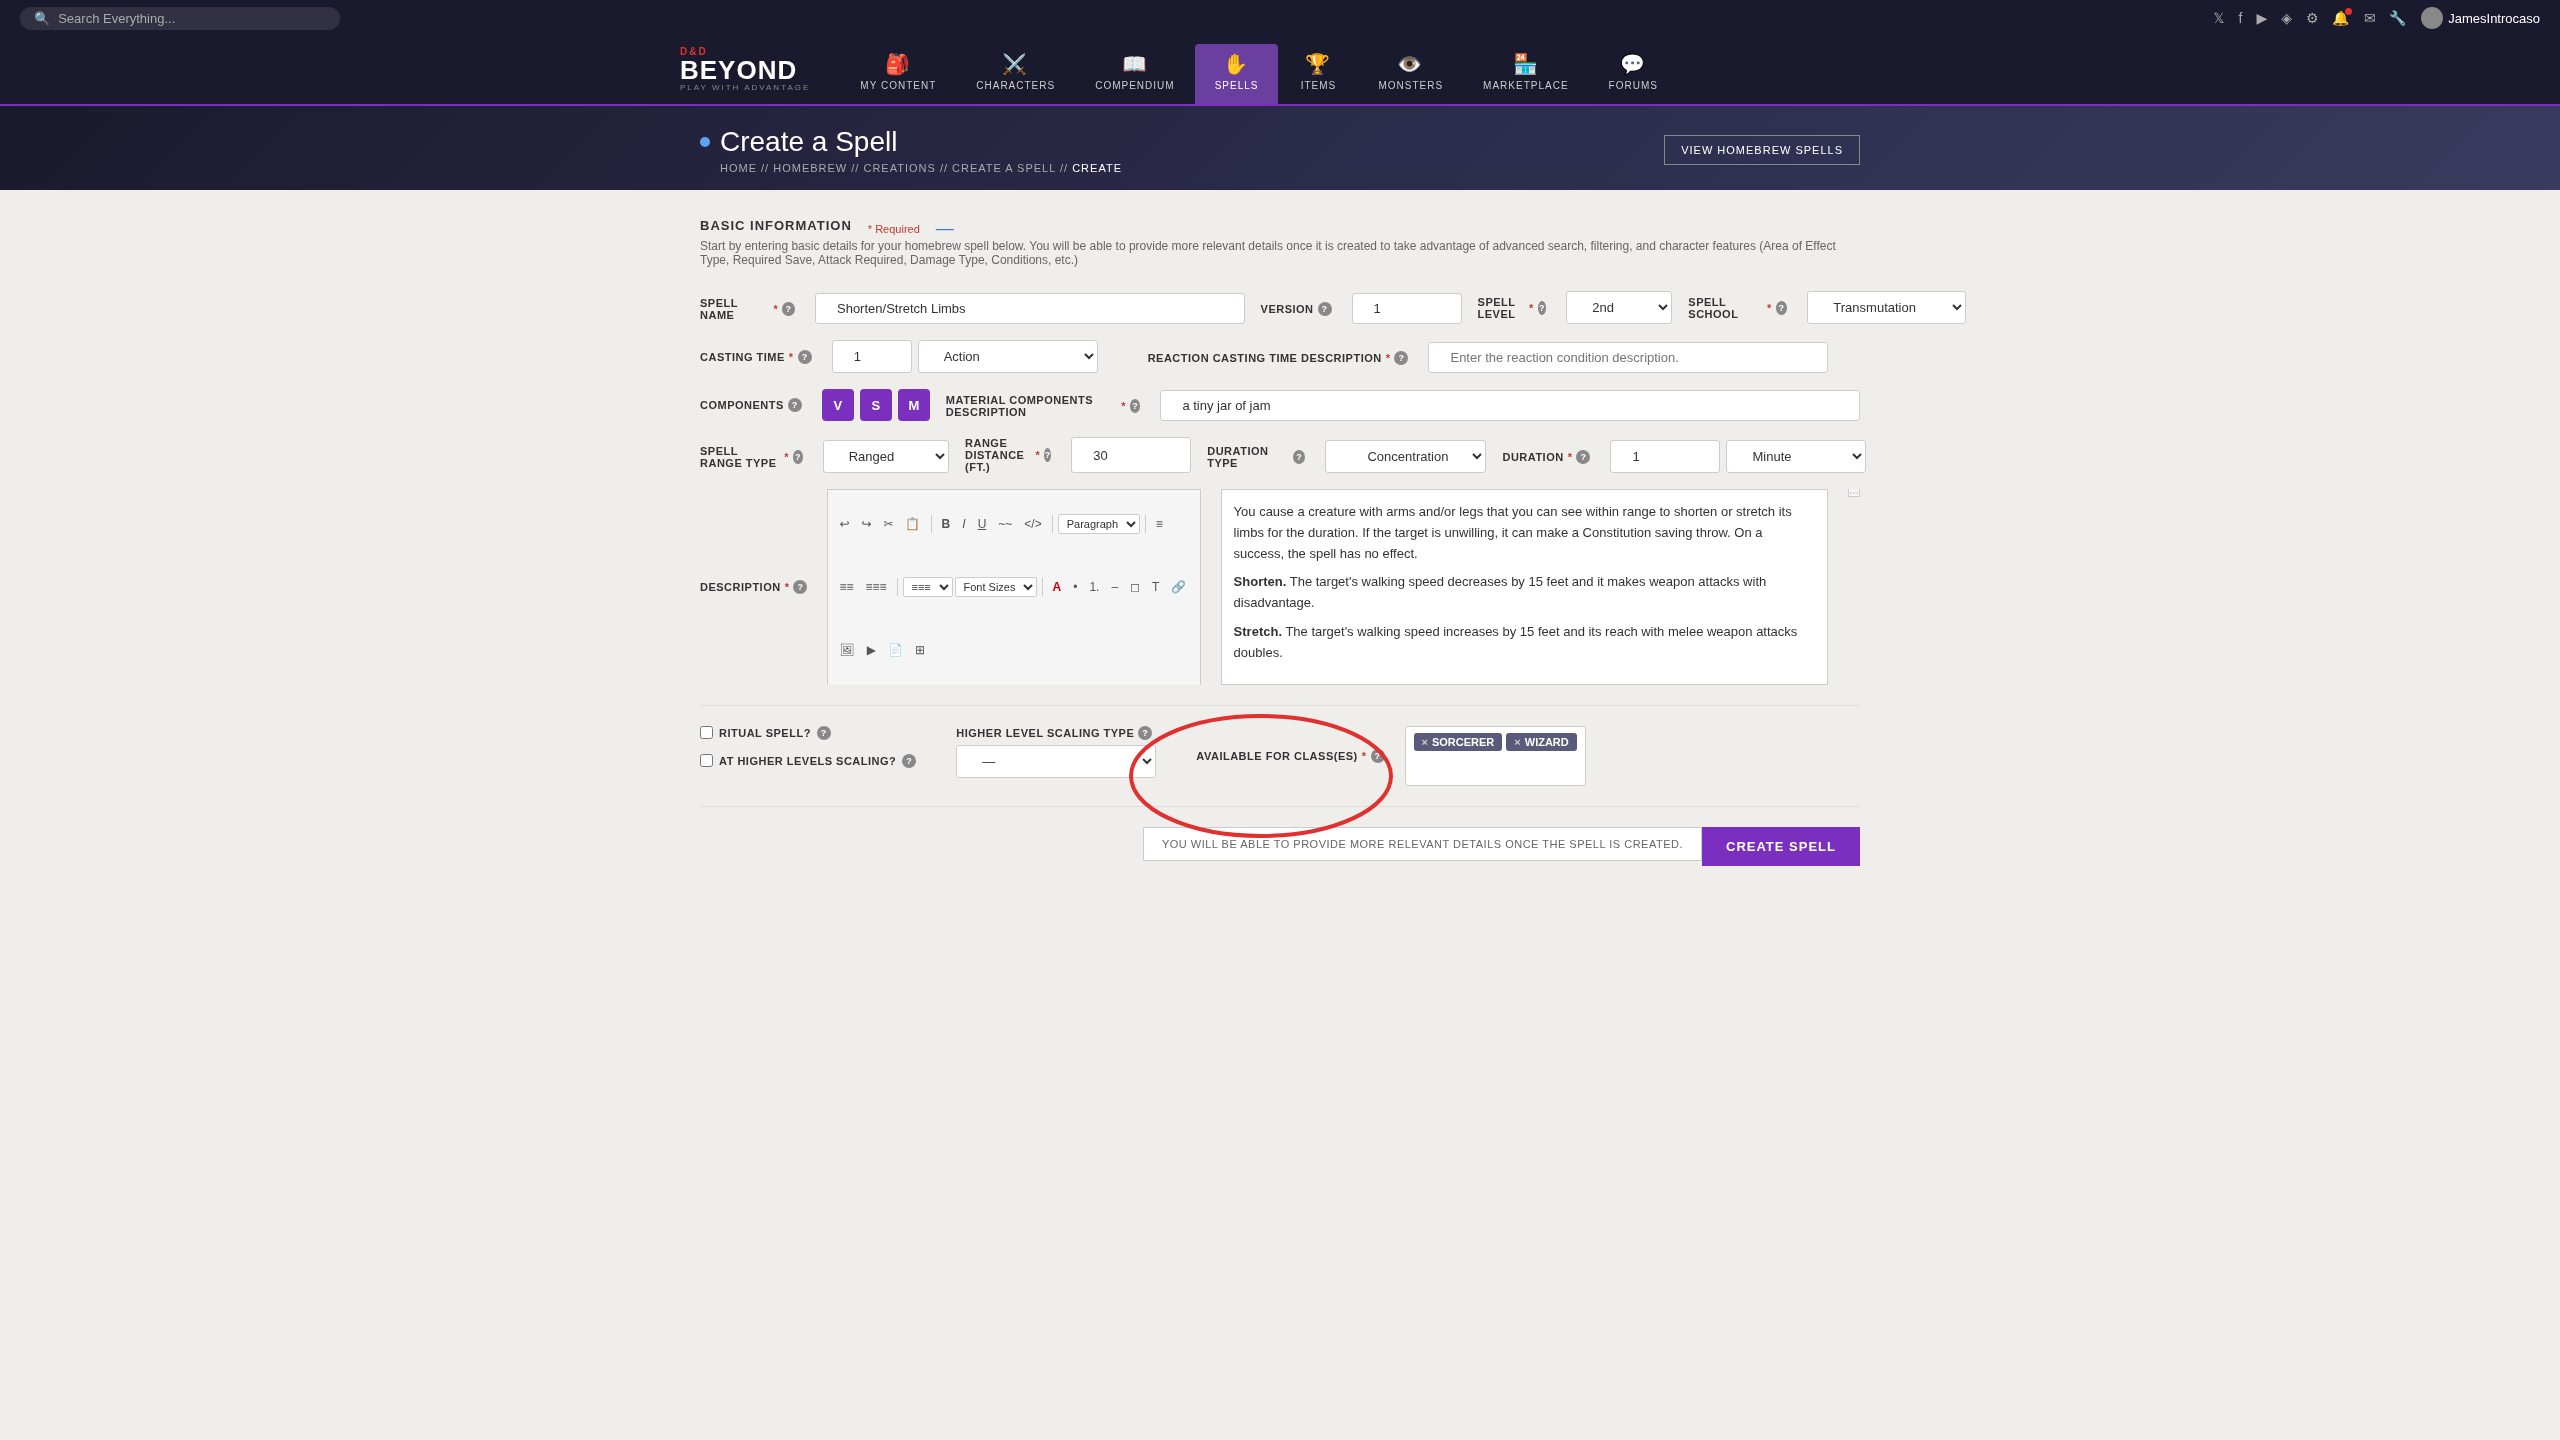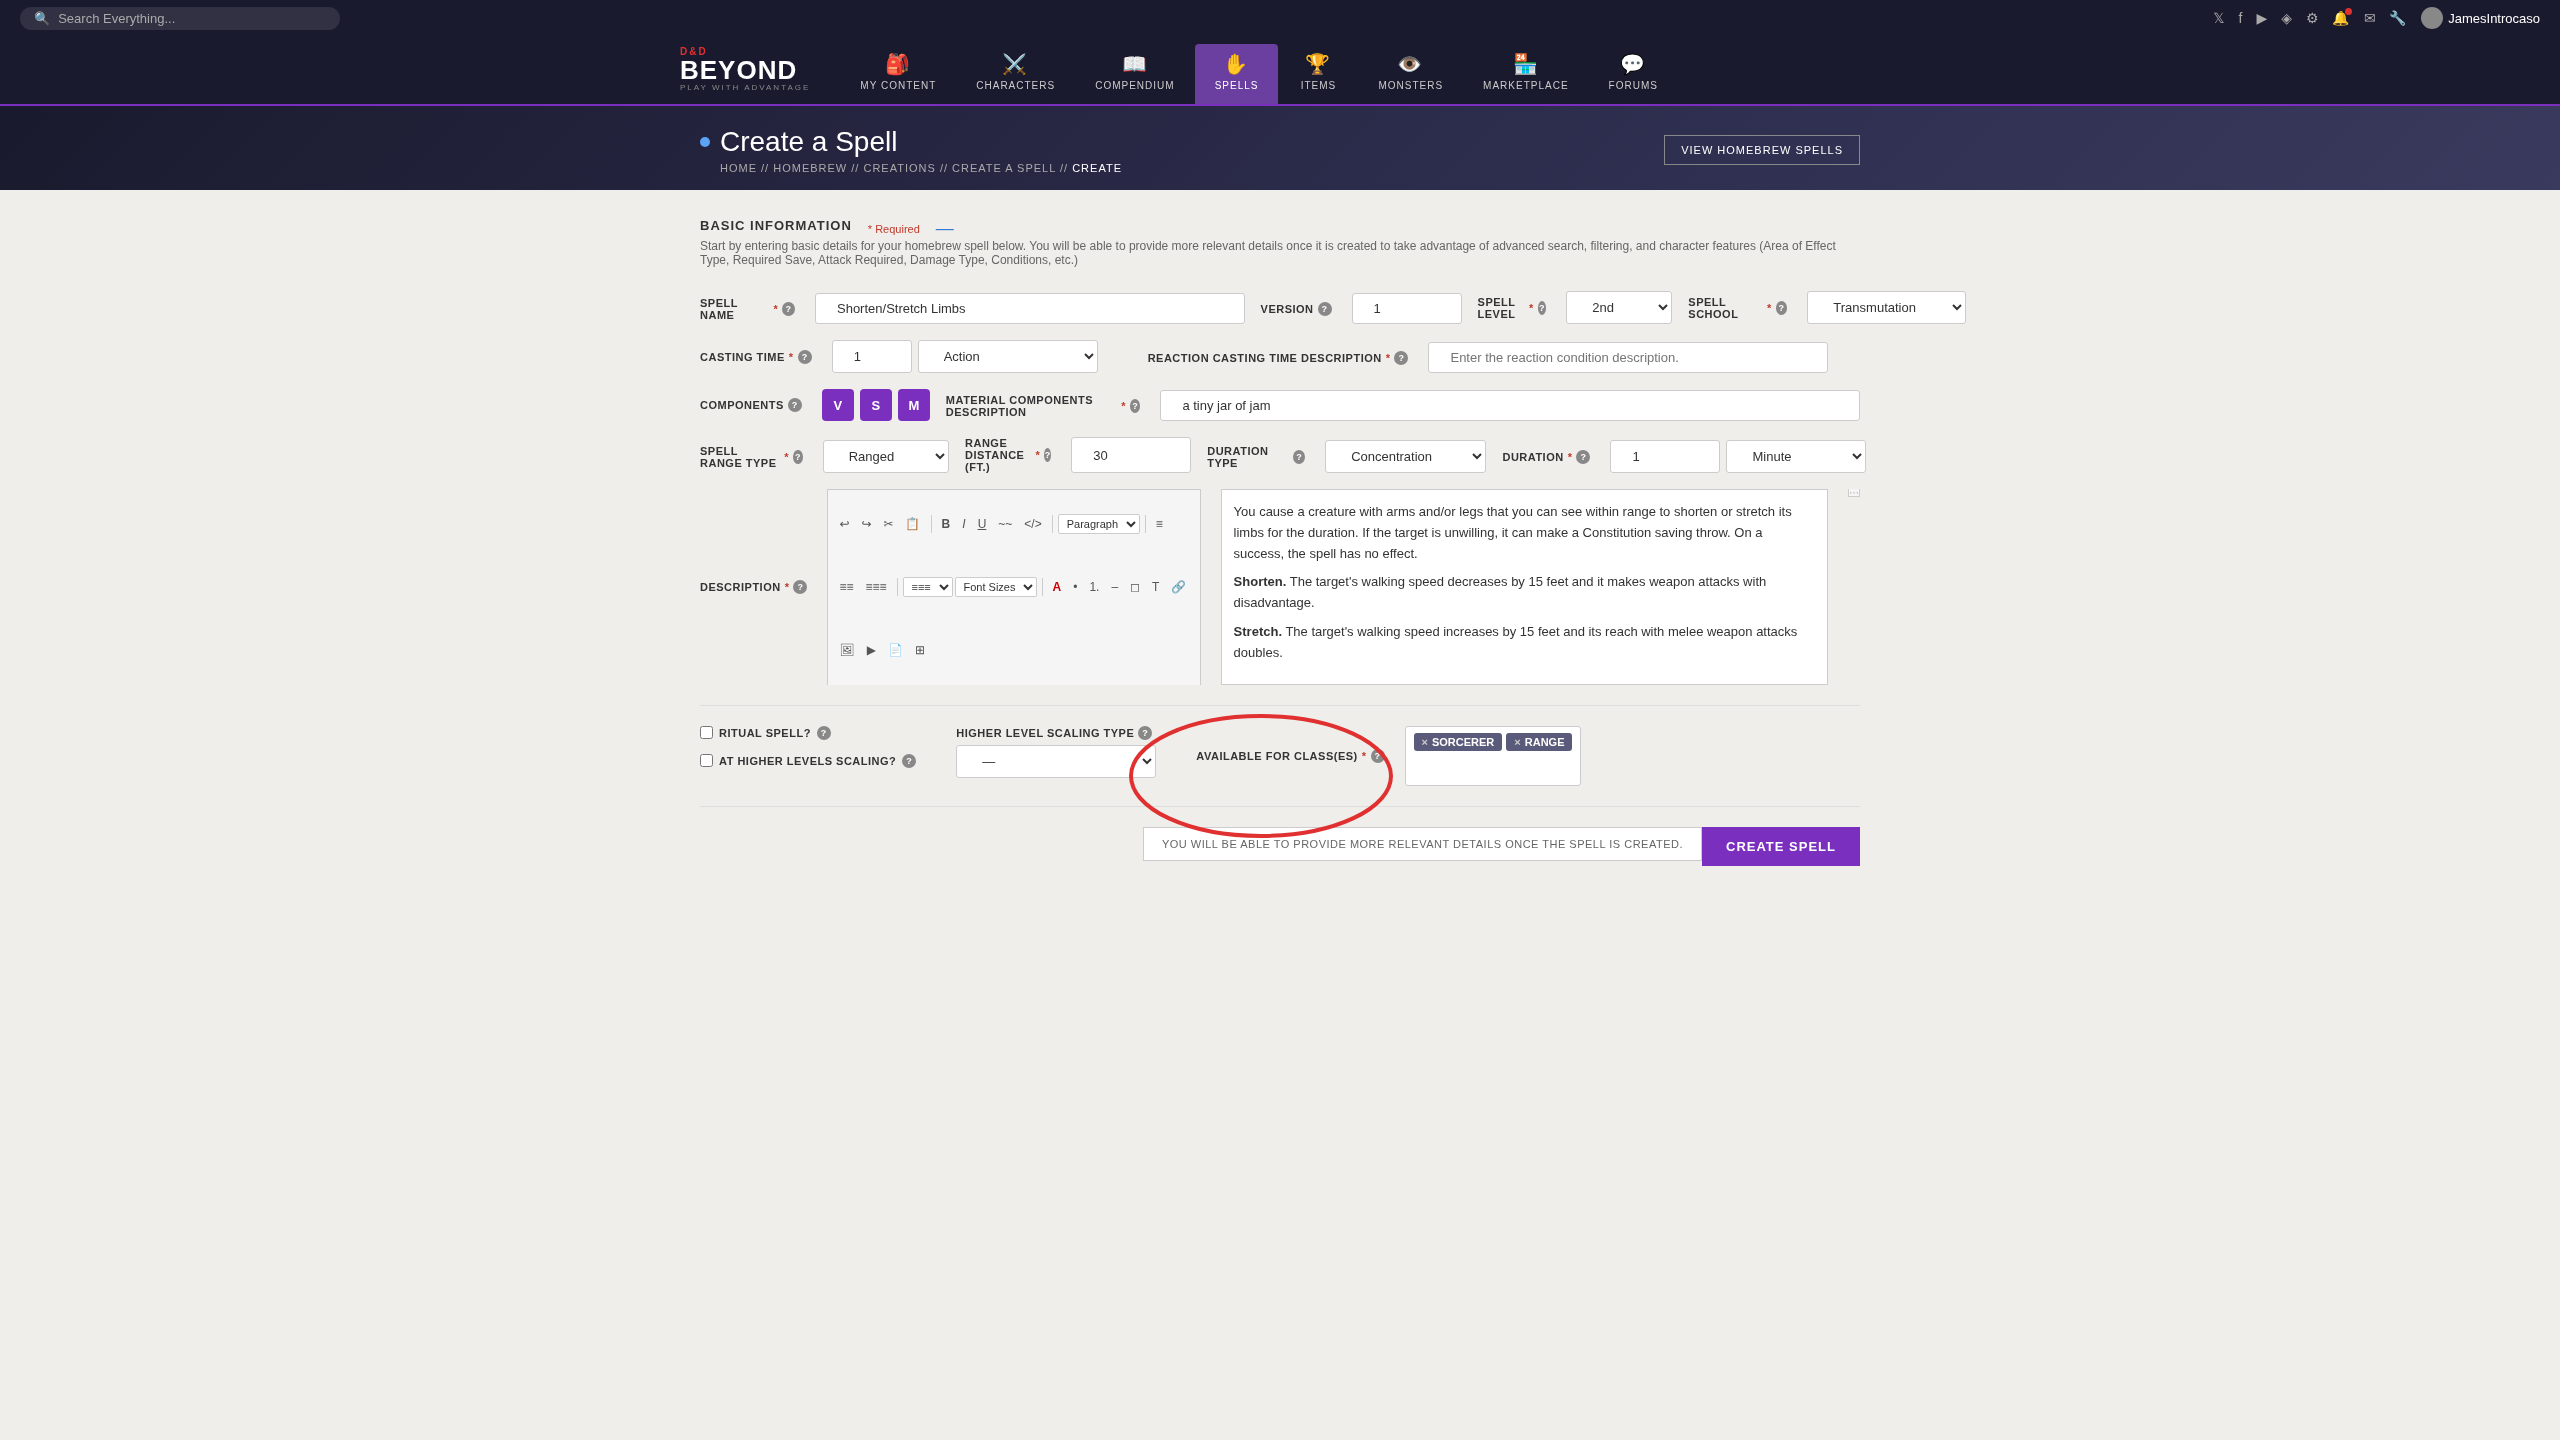--- a/index.html
+++ b/index.html
@@ -242,21 +242,21 @@
       border: none;
       color: #fff;
       font-weight: 700;
       font-size: 13px;
       cursor: pointer;
     }
     .component-btn.active { background: #7b2fbe; }
 
     .spell-range-select { width: 160px; }
     .range-distance-input { width: 120px; }
-    .duration-type-select { width: 180px; }
+    .duration-type-select { width: 180px; text-align: right; }
     .duration-input { width: 110px; }
     .duration-unit-select { width: 140px; }
 
     
     .editor-toolbar {
       display: flex;
       align-items: center;
       gap: 2px;
       background: #f5f5f5;
       border: 1px solid #ccc;
@@ -759,21 +759,21 @@
           <span class="req">*</span>
           <span class="help-icon">?</span>
         </label>
         <div class="classes-tags-container">
           <span class="class-tag">
             <span class="remove">×</span>
             <span>SORCERER</span>
           </span>
           <span class="class-tag">
             <span class="remove">×</span>
-            <span>RANGE</span>
+            <span>WIZARD</span>
           </span>
         </div>
 
         <svg style="position:absolute;top:-30px;left:-80px;width:280px;height:150px;pointer-events:none;">
           <ellipse cx="145" cy="80" rx="130" ry="60" fill="none" stroke="#e03030" stroke-width="4"></ellipse>
         </svg>
       </div>
     </div>
   </div>
 

